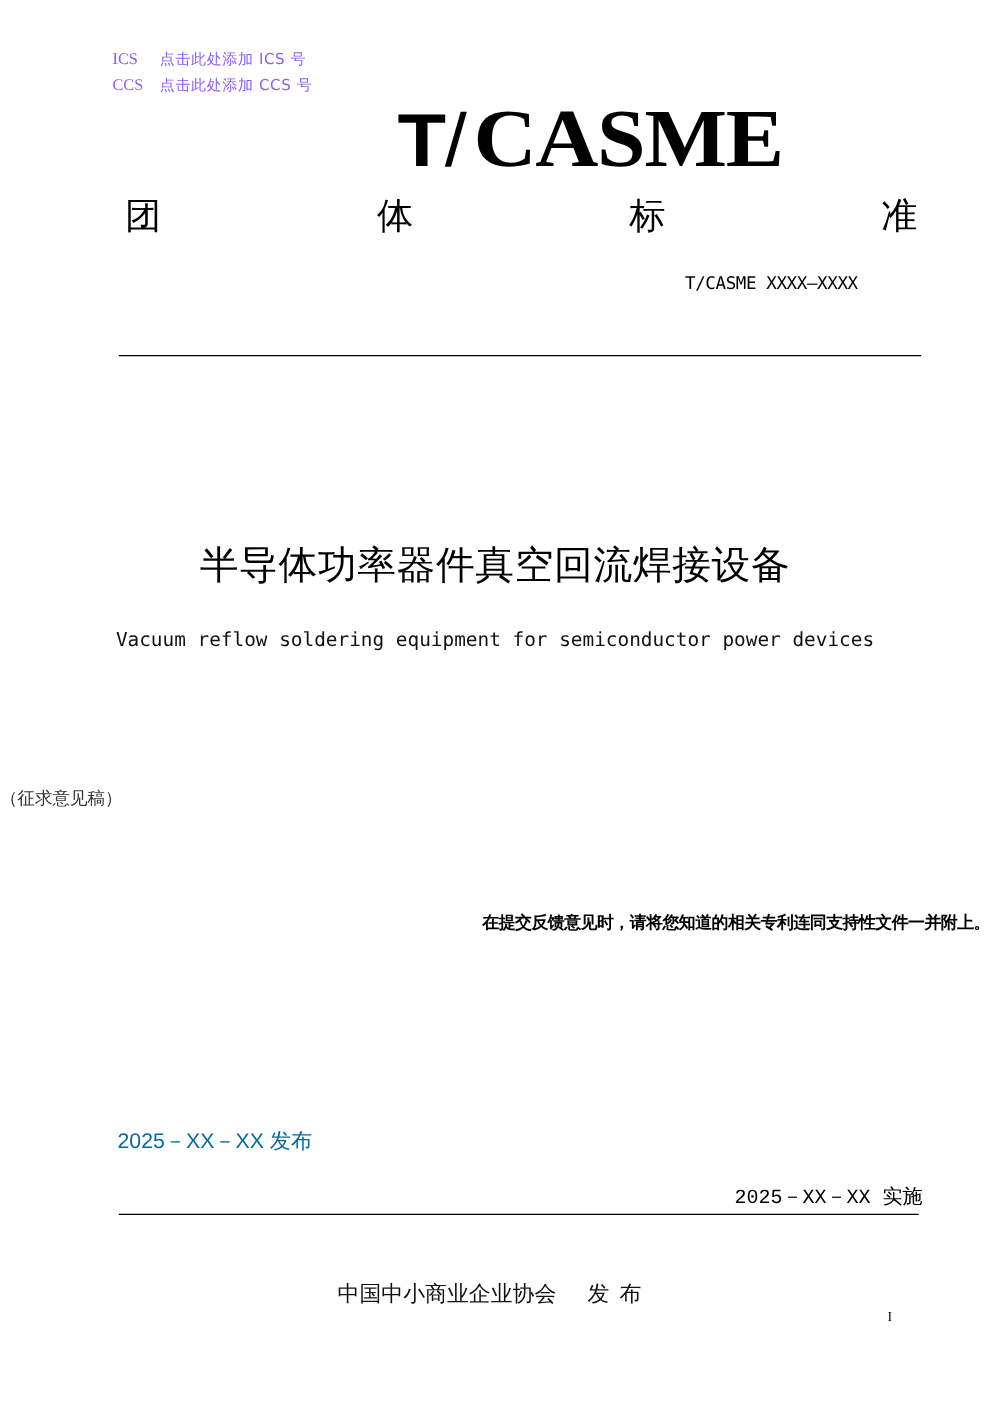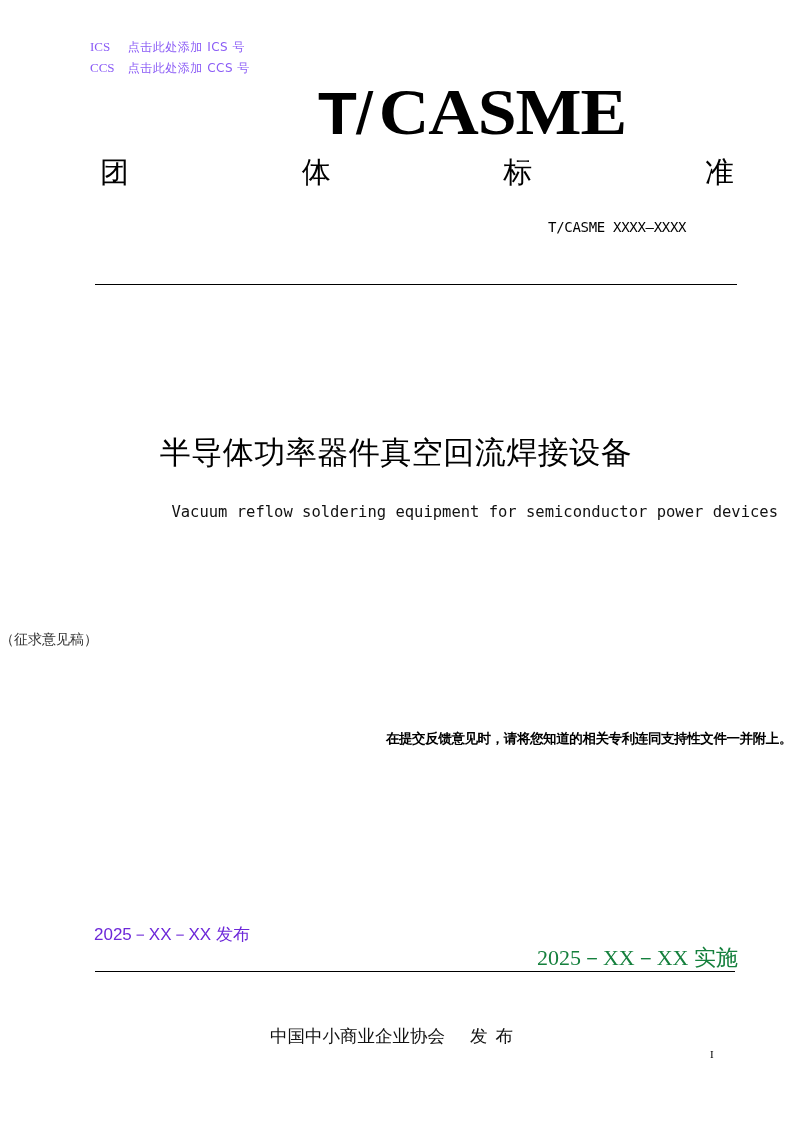--- a/index.html
+++ b/index.html
@@ -77,23 +77,23 @@
     .doc-title-cn {
       left: 0; right: 0;
       top: 430px;
       text-align: center;
       font-family: "DejaVu Sans", sans-serif;
       font-size: 31px;
       line-height: 44px;
       letter-spacing: 0.5px;
     }
     .doc-title-en {
-      left: 0; right: 14px;
+      left: 0; right: 0;
       top: 502px;
-      text-align: right;
+      text-align: center;
       font-family: "DejaVu Sans Mono", monospace;
       font-size: 15.5px;
       line-height: 20px;
       letter-spacing: 0px;
       color: #111;
     }
     .draft-label {
       left: 0; right: 0;
       top: 630px;
       text-align: left;
@@ -107,33 +107,33 @@
       top: 729px;
       text-align: right;
       font-family: "DejaVu Sans", sans-serif;
       font-weight: bold;
       font-size: 13.5px;
       line-height: 18px;
       letter-spacing: -0.4px;
     }
     .date-issue {
       left: 94px;
-      top: 924px;
+      top: 902px;
       font-family: "Liberation Sans", sans-serif;
       font-size: 17px;
       line-height: 22px;
-      color: #6d28d9;
+      color: #0369a1;
     }
     .date-impl {
       right: 54px;
       top: 947px;
-      font-family: Liberation Serif, serif;
-      font-size: 22px;
+      font-family: Liberation Mono, monospace;
+      font-size: 16px;
       line-height: 22px;
-      color: #15803d;
+      color: #000000;
     }
     .publisher {
       left: 270px;
       top: 1024px;
       font-family: "DejaVu Sans", sans-serif;
       font-size: 17.5px;
       line-height: 24px;
       color: #111;
     }
     .publisher .pub-verb {

